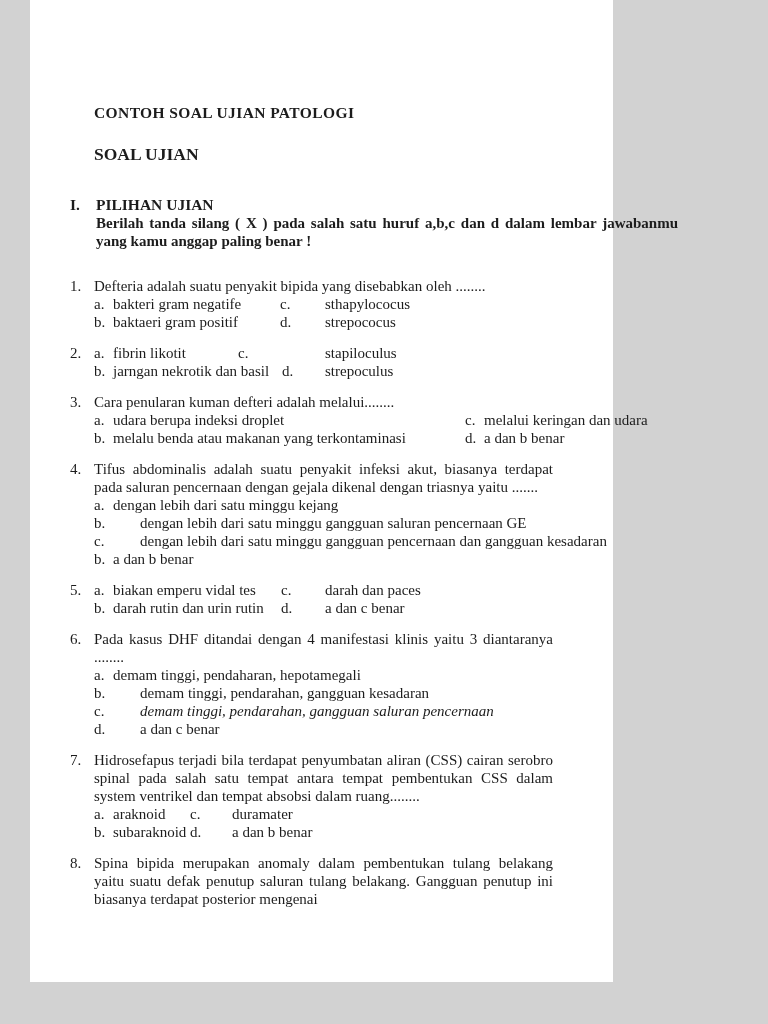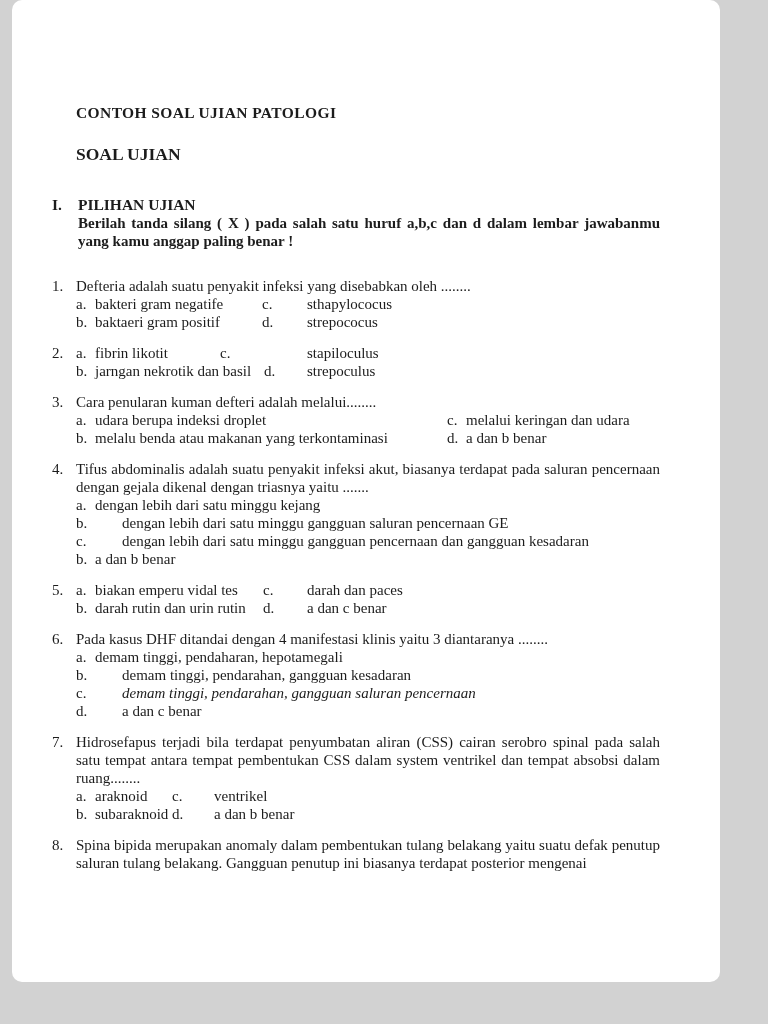--- a/index.html
+++ b/index.html
@@ -6,26 +6,25 @@
   html, body { width: 768px; height: 1024px; }
   body {
     background: #d2d2d2;
     font-family: "Liberation Serif", "DejaVu Serif", serif;
     color: #1c1c1c;
     position: relative;
     overflow: hidden;
   }
   .page {
     position: absolute;
-    left: 12px;
+    left: 30px;
     top: 0;
-    width: 708px;
+    width: 583px;
     height: 982px;
     background: #ffffff;
-    border-radius: 10px;
   }
   .content {
     padding: 104px 60px 0 40px;
     font-size: 15px;
     line-height: 18px;
   }
   .doc-title {
     font-weight: bold;
     font-size: 15.5px;
     letter-spacing: 0.4px;
@@ -69,21 +68,21 @@
     <h2 class="doc-subtitle">SOAL UJIAN</h2>
     <div class="section-head">
       <span class="section-numeral">I.</span>
       <span class="section-title">PILIHAN UJIAN</span>
     </div>
     <p class="instruction">Berilah tanda silang ( X ) pada salah satu huruf a,b,c dan d dalam lembar jawabanmu yang kamu anggap paling benar !</p>
     <div class="questions">
         <div class="question">
           <div class="q-num">1.</div>
           <div class="q-body">
-            <div class="q-text">Defteria adalah suatu penyakit infeksi yang disebabkan oleh ........</div>
+            <div class="q-text">Defteria adalah suatu penyakit bipida yang disebabkan oleh ........</div>
             <div class="opt-row">
               <span class="opt-cell" style="left: 0px;">a.</span>
               <span class="opt-cell" style="left: 19px;">bakteri gram negatife</span>
               <span class="opt-cell" style="left: 186px;">c.</span>
               <span class="opt-cell" style="left: 231px;">sthapylococus</span>
             </div>
             <div class="opt-row">
               <span class="opt-cell" style="left: 0px;">b.</span>
               <span class="opt-cell" style="left: 19px;">baktaeri gram positif</span>
               <span class="opt-cell" style="left: 186px;">d.</span>
@@ -188,21 +187,21 @@
           </div>
         </div>
         <div class="question">
           <div class="q-num">7.</div>
           <div class="q-body">
             <div class="q-text">Hidrosefapus terjadi bila terdapat penyumbatan aliran (CSS) cairan serobro spinal pada salah satu tempat antara tempat pembentukan CSS dalam system ventrikel dan tempat absobsi dalam ruang........</div>
             <div class="opt-row">
               <span class="opt-cell" style="left: 0px;">a.</span>
               <span class="opt-cell" style="left: 19px;">araknoid</span>
               <span class="opt-cell" style="left: 96px;">c.</span>
-              <span class="opt-cell" style="left: 138px;">ventrikel</span>
+              <span class="opt-cell" style="left: 138px;">duramater</span>
             </div>
             <div class="opt-row">
               <span class="opt-cell" style="left: 0px;">b.</span>
               <span class="opt-cell" style="left: 19px;">subaraknoid</span>
               <span class="opt-cell" style="left: 96px;">d.</span>
               <span class="opt-cell" style="left: 138px;">a dan b benar</span>
             </div>
           </div>
         </div>
         <div class="question">

